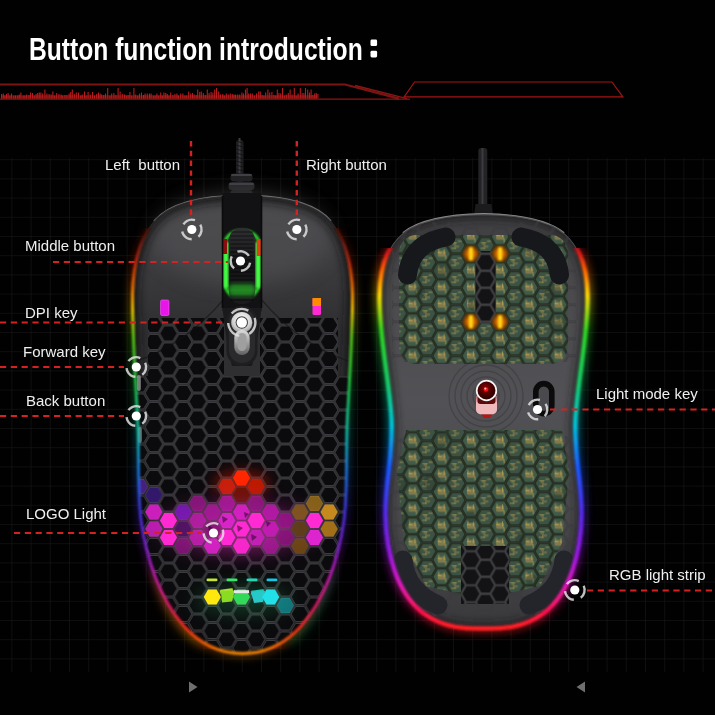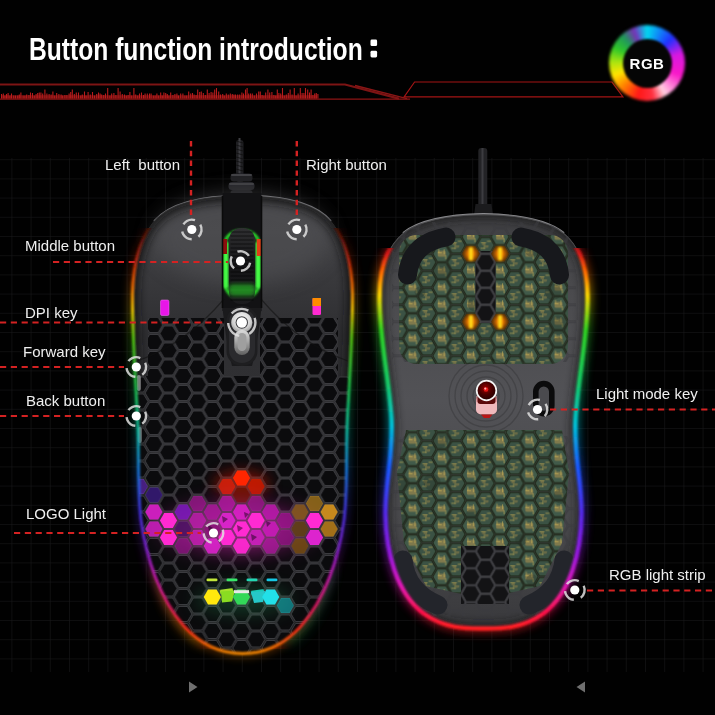--- a/index.html
+++ b/index.html
@@ -480,17 +480,12 @@
         <text x="25" y="318" font-family="Liberation Sans, sans-serif" font-size="15" fill="#efefef">DPI key</text>
         <text x="23" y="357" font-family="Liberation Sans, sans-serif" font-size="15" fill="#efefef">Forward key</text>
         <text x="26" y="406" font-family="Liberation Sans, sans-serif" font-size="15" fill="#efefef">Back button</text>
         <text x="26" y="519" font-family="Liberation Sans, sans-serif" font-size="15" fill="#efefef">LOGO Light</text>
         <text x="596" y="399" font-family="Liberation Sans, sans-serif" font-size="15" fill="#efefef">Light mode key</text>
         <text x="609" y="580" font-family="Liberation Sans, sans-serif" font-size="15" fill="#efefef">RGB light strip</text>
       </g>
       <polygon points="189,681.5 189,692.5 197.5,687" fill="#6f6f6f"></polygon>
       <polygon points="585,681.5 585,692.5 576.5,687" fill="#6f6f6f"></polygon>
     </svg>
-<div id="rgbring">
-      <div id="ring"></div>
-      <div id="hole"></div>
-      <div id="rgbtxt">RGB</div>
-    </div>
 </div>
 </body></html>

